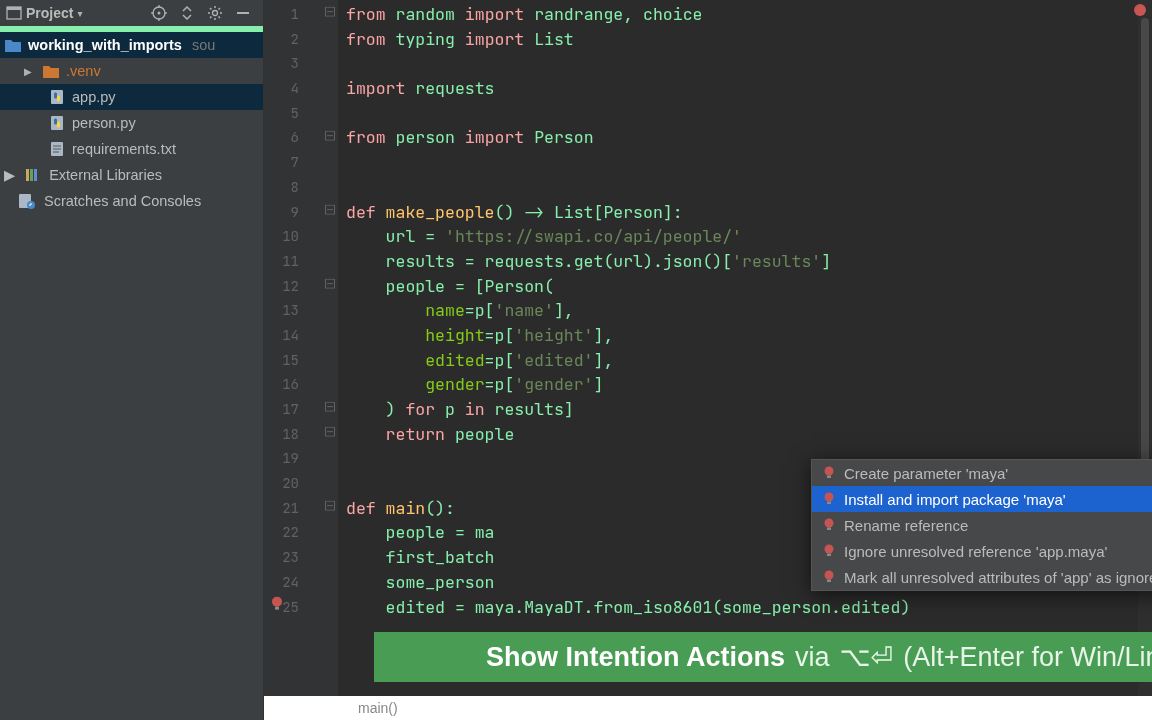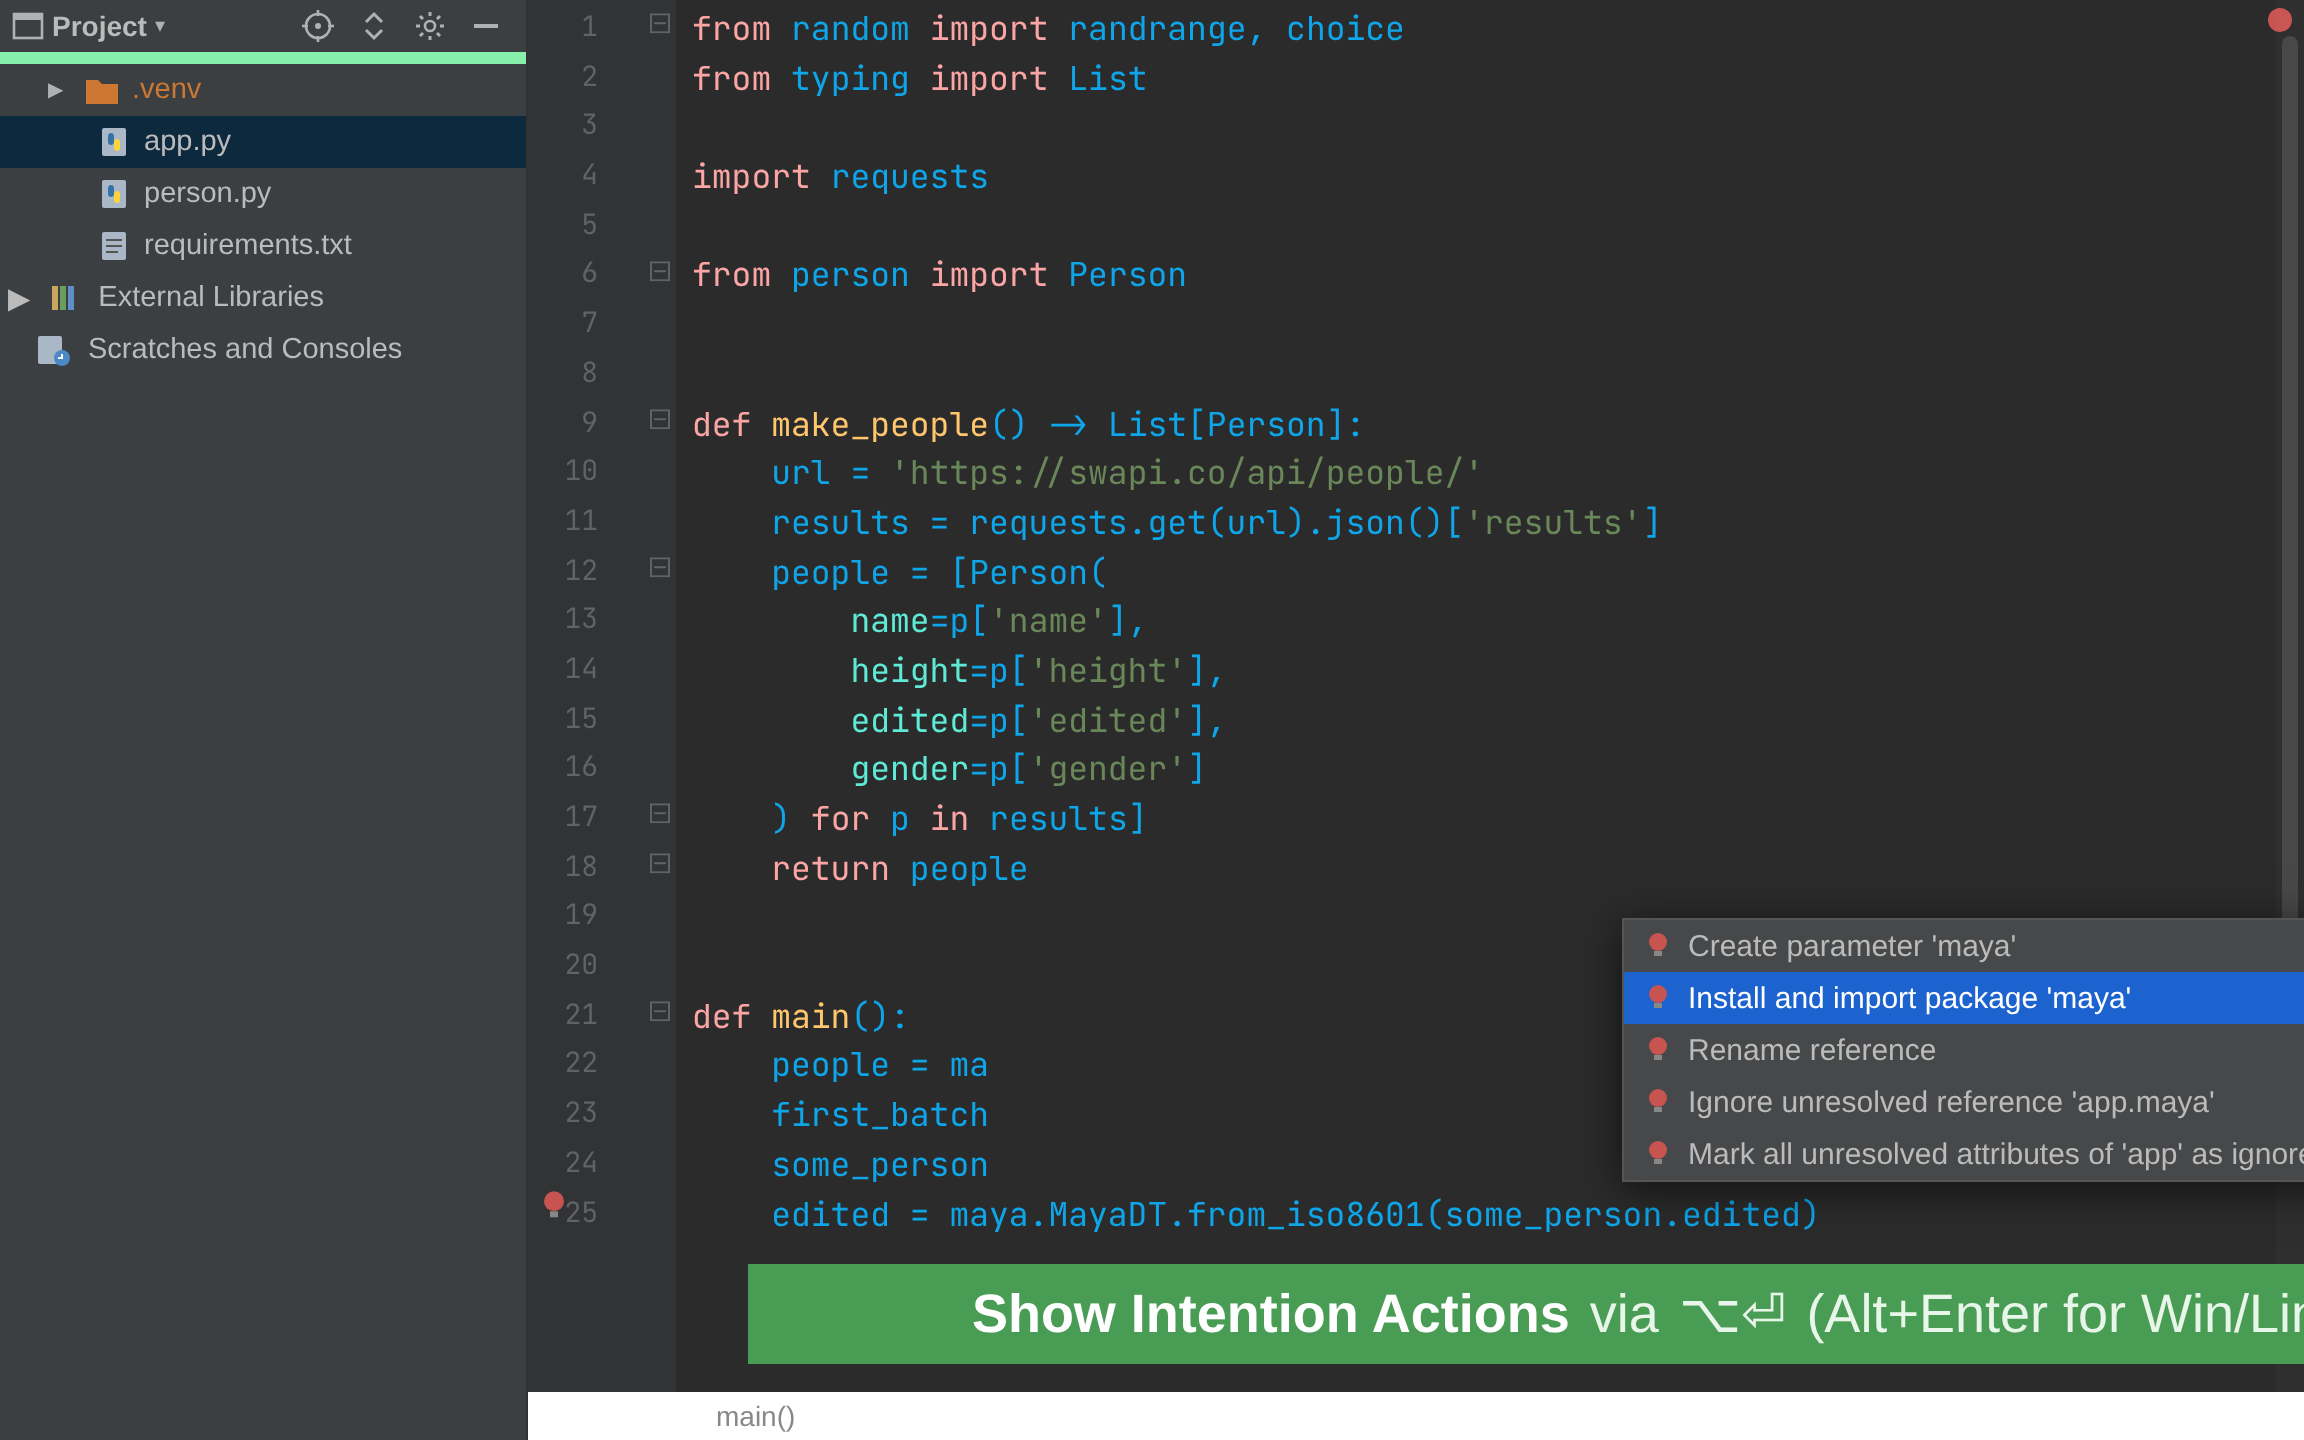--- a/index.html
+++ b/index.html
@@ -159,22 +159,22 @@
       white-space: pre;
     }
     .code-line {
       height: 24.7px;
       line-height: 24.7px;
       padding-left: 8px;
     }
     .kw { color: #fca5a5; }
     .fn { color: #ffc66d; }
     .str { color: #6a8759; }
-    .plain { color: #0ea5e9; }
-    .param { color: #5eead4; }
+    .plain { color: #86efac; }
+    .param { color: #84cc16; }
     
     
     .intention-popup {
       position: absolute;
       left: 547px;
       top: 459px;
       width: 476px;
       background: #46484a;
       border: 1px solid #555;
       box-shadow: 0 4px 20px rgba(0,0,0,0.6);
@@ -311,20 +311,29 @@
         </span>
         <span class="header-icon">
           <svg width="16" height="16" viewBox="0 0 16 16">
               <rect x="2" y="7" width="12" height="2" fill="#afb1b3"></rect>
             </svg>
         </span>
       </div>
     </div>
 
     <div class="tree">
+      <div class="tree-item root">
+        <span class="file-icon">
+          <svg width="16" height="14" viewBox="0 0 16 14">
+              <path d="M0 2 L6 2 L8 4 L16 4 L16 14 L0 14 Z" fill="#4a88c7"></path>
+            </svg>
+        </span>
+        <span class="label">working_with_imports</span>
+        <span class="extra">sou</span>
+      </div>
 
       <div class="tree-item indent-1 venv">
         <span class="expand">▶</span>
         <span class="file-icon">
           <svg width="16" height="14" viewBox="0 0 16 14">
               <path d="M0 2 L6 2 L8 4 L16 4 L16 14 L0 14 Z" fill="#cc7832"></path>
             </svg>
         </span>
         <span class="label">.venv</span>
       </div>

